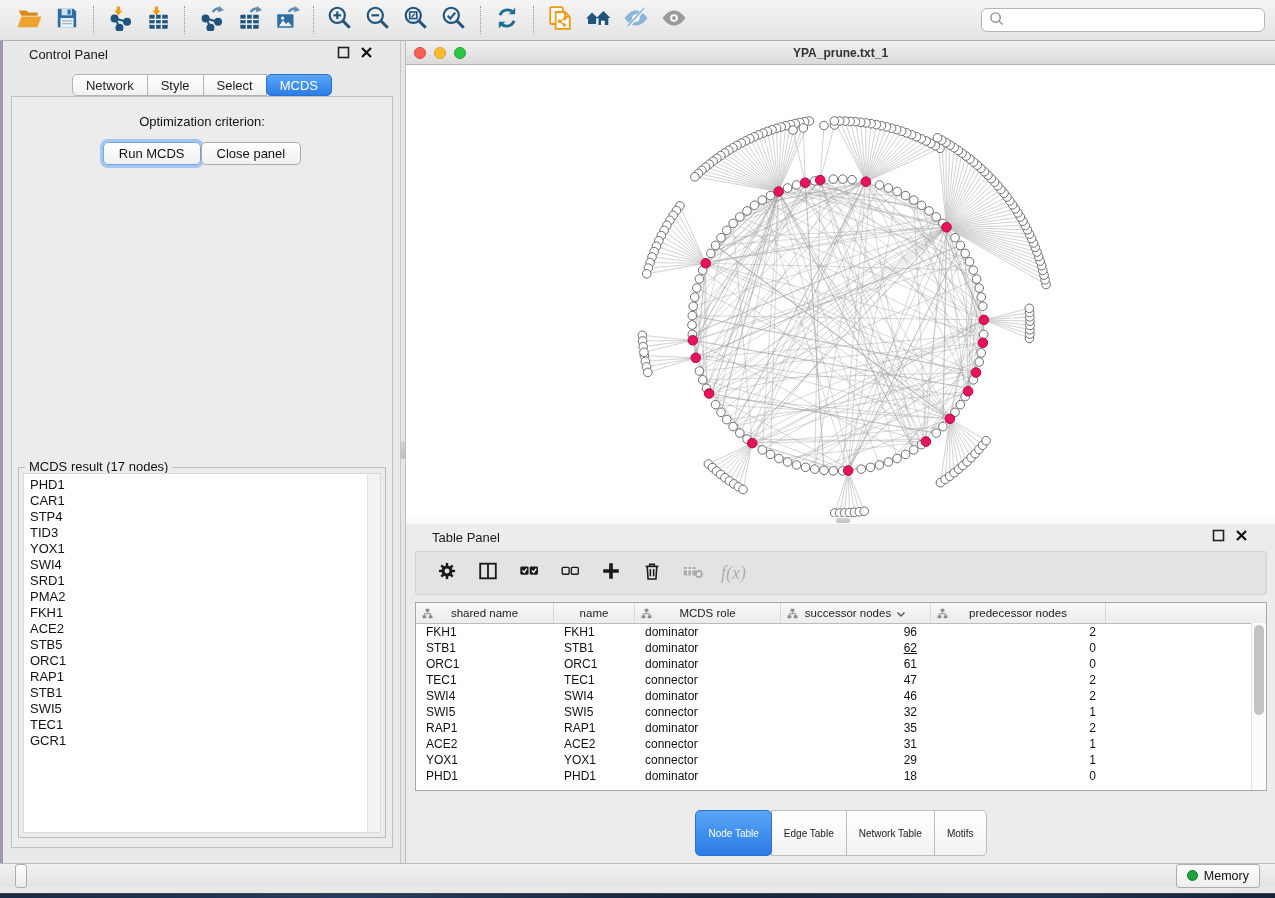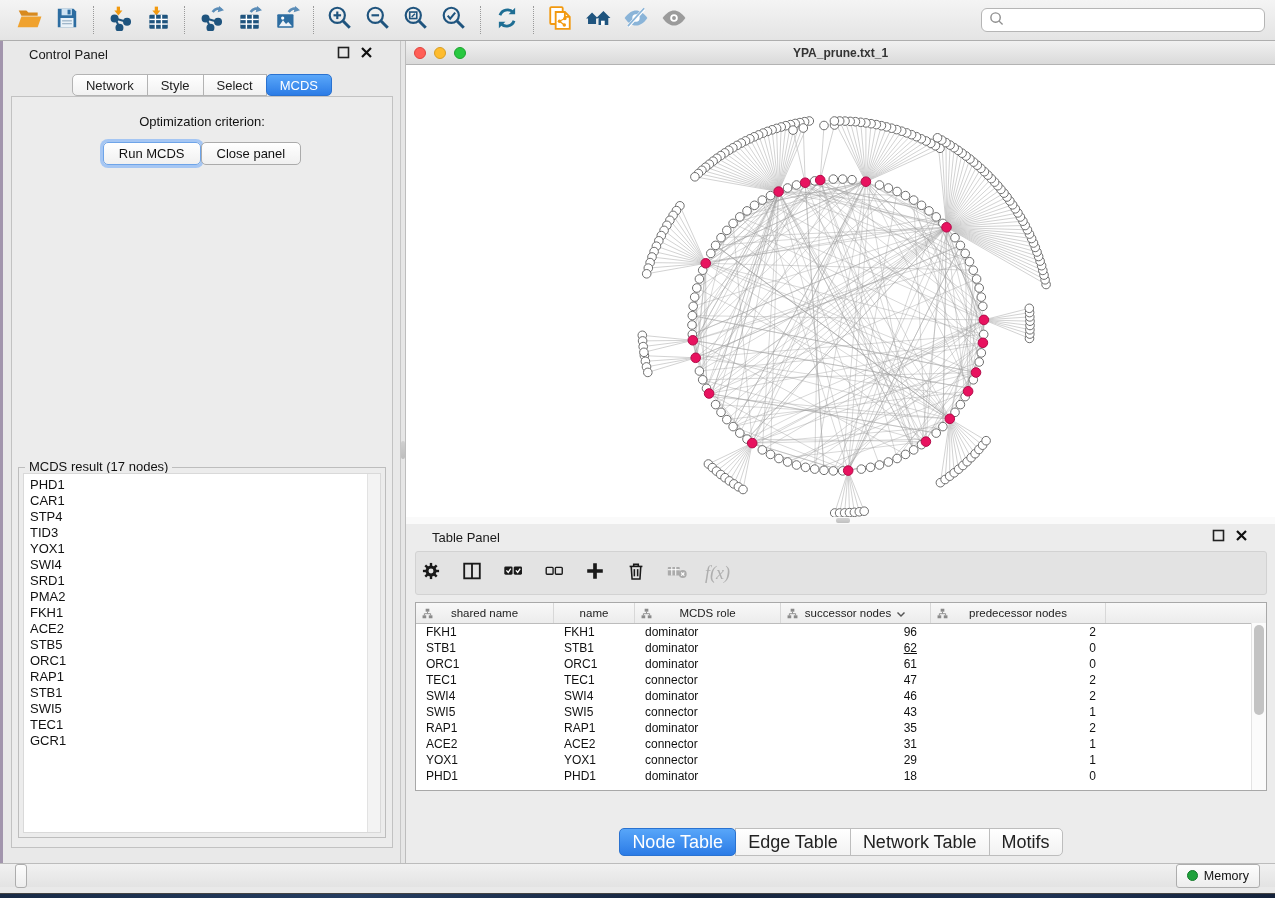--- a/index.html
+++ b/index.html
@@ -56,36 +56,36 @@
   .net-titlebar{position:absolute;top:0;left:0;right:0;height:23px;background:linear-gradient(#f1f1f1,#dadada);
                 border-bottom:1px solid #b3b3b3;display:flex;align-items:center}
   .lights{display:flex;gap:8px;padding-left:8px}
   .light{width:12px;height:12px;border-radius:50%}
   .net-title{position:absolute;left:0;right:0;text-align:center;font-size:12px;font-weight:700;color:#333}
   .net-canvas{position:absolute;top:24px;left:0;right:0;bottom:0;background:#fff}
   .net-canvas svg{width:100%;height:100%;display:block}
   
   .table-panel{position:absolute;left:406px;top:524px;width:869px;height:339px;background:#ececec}
   .t-toolbar{position:absolute;top:27px;left:9px;right:8px;height:44px;background:#e3e3e3;border:1px solid #d2d2d2;
-             border-radius:3px;display:flex;align-items:center;padding:0 2px;gap:15px;box-sizing:border-box}
+             border-radius:3px;display:flex;align-items:center;padding:0 18px;gap:15px;box-sizing:border-box}
   .t-toolbar .tbtn{width:26px;height:26px}
   .t-toolbar .tbtn svg{width:22px;height:22px}
   .fx{font-family:"Liberation Serif",serif;font-style:italic;font-size:18px;color:#aeaeae}
   .table-box{position:absolute;top:78px;left:9px;right:8px;bottom:72px;background:#fff;border:1px solid #a8a8a8;box-sizing:border-box;overflow:hidden}
   .thead{display:flex;height:20px;background:linear-gradient(#f8f8f8,#ececec);border-bottom:1px solid #bcbcbc}
   .th{position:relative;display:flex;align-items:center;justify-content:center;font-size:11.5px;color:#222;
       border-right:1px solid #d8d8d8;box-sizing:border-box;gap:5px}
   .th .colicon{position:absolute;left:6px;width:11px;height:11px}
   .trow{display:flex;height:16px;font-size:12px;color:#111;align-items:center}
   .td{box-sizing:border-box;padding-left:10px;white-space:nowrap;overflow:hidden}
   .td.num{text-align:right;padding-left:0}
   .vscroll{position:absolute;right:0;top:20px;bottom:0;width:14px;background:#fbfbfb;border-left:1px solid #e3e3e3}
   .vthumb{position:absolute;left:2px;right:2px;top:2px;height:90px;background:#c3c3c3;border-radius:6px}
   .ttabs{position:absolute;bottom:7px;left:0;right:0;display:flex;justify-content:center}
-  .ttab{height:20px;padding:3px 12px;font-size:18px;display:flex;align-items:center;color:#222;
+  .ttab{height:20px;padding:12px 12px;font-size:10px;display:flex;align-items:center;color:#222;
         background:linear-gradient(#ffffff,#f2f2f2);border:1px solid #bdbdbd;margin-right:-1px}
   .ttab:first-child{border-radius:5px 0 0 5px}
   .ttab:last-child{border-radius:0 5px 5px 0}
   .ttab.sel{background:linear-gradient(#58a6f9,#2b7be6);color:#fff;border-color:#2a72d0;border-radius:5px;z-index:1}
   
   .statusbar{position:absolute;left:0;top:863px;width:1275px;height:24px;box-sizing:border-box;
              background:linear-gradient(#f1f1f1,#e3e3e3);border-top:1px solid #bcbcbc;
              display:flex;align-items:center;padding:0 15px}
   .sbtn{height:22px;background:linear-gradient(#fdfdfd,#ededed);border:1px solid #adadad;border-radius:3px;
         display:flex;align-items:center;justify-content:center;padding:0 5px}
@@ -1170,21 +1170,21 @@
             <div class="td" style="width: 138px;">SWI4</div>
             <div class="td" style="width: 81px;">SWI4</div>
             <div class="td" style="width: 146px;">dominator</div>
             <div class="td num" style="width: 150px; padding-right: 14px;">46</div>
             <div class="td num" style="width: 175px; padding-right: 10px;">2</div>
           </div>
           <div class="trow">
             <div class="td" style="width: 138px;">SWI5</div>
             <div class="td" style="width: 81px;">SWI5</div>
             <div class="td" style="width: 146px;">connector</div>
-            <div class="td num" style="width: 150px; padding-right: 14px;">43</div>
+            <div class="td num" style="width: 150px; padding-right: 14px;">32</div>
             <div class="td num" style="width: 175px; padding-right: 10px;">1</div>
           </div>
           <div class="trow">
             <div class="td" style="width: 138px;">RAP1</div>
             <div class="td" style="width: 81px;">RAP1</div>
             <div class="td" style="width: 146px;">dominator</div>
             <div class="td num" style="width: 150px; padding-right: 14px;">35</div>
             <div class="td num" style="width: 175px; padding-right: 10px;">2</div>
           </div>
           <div class="trow">

